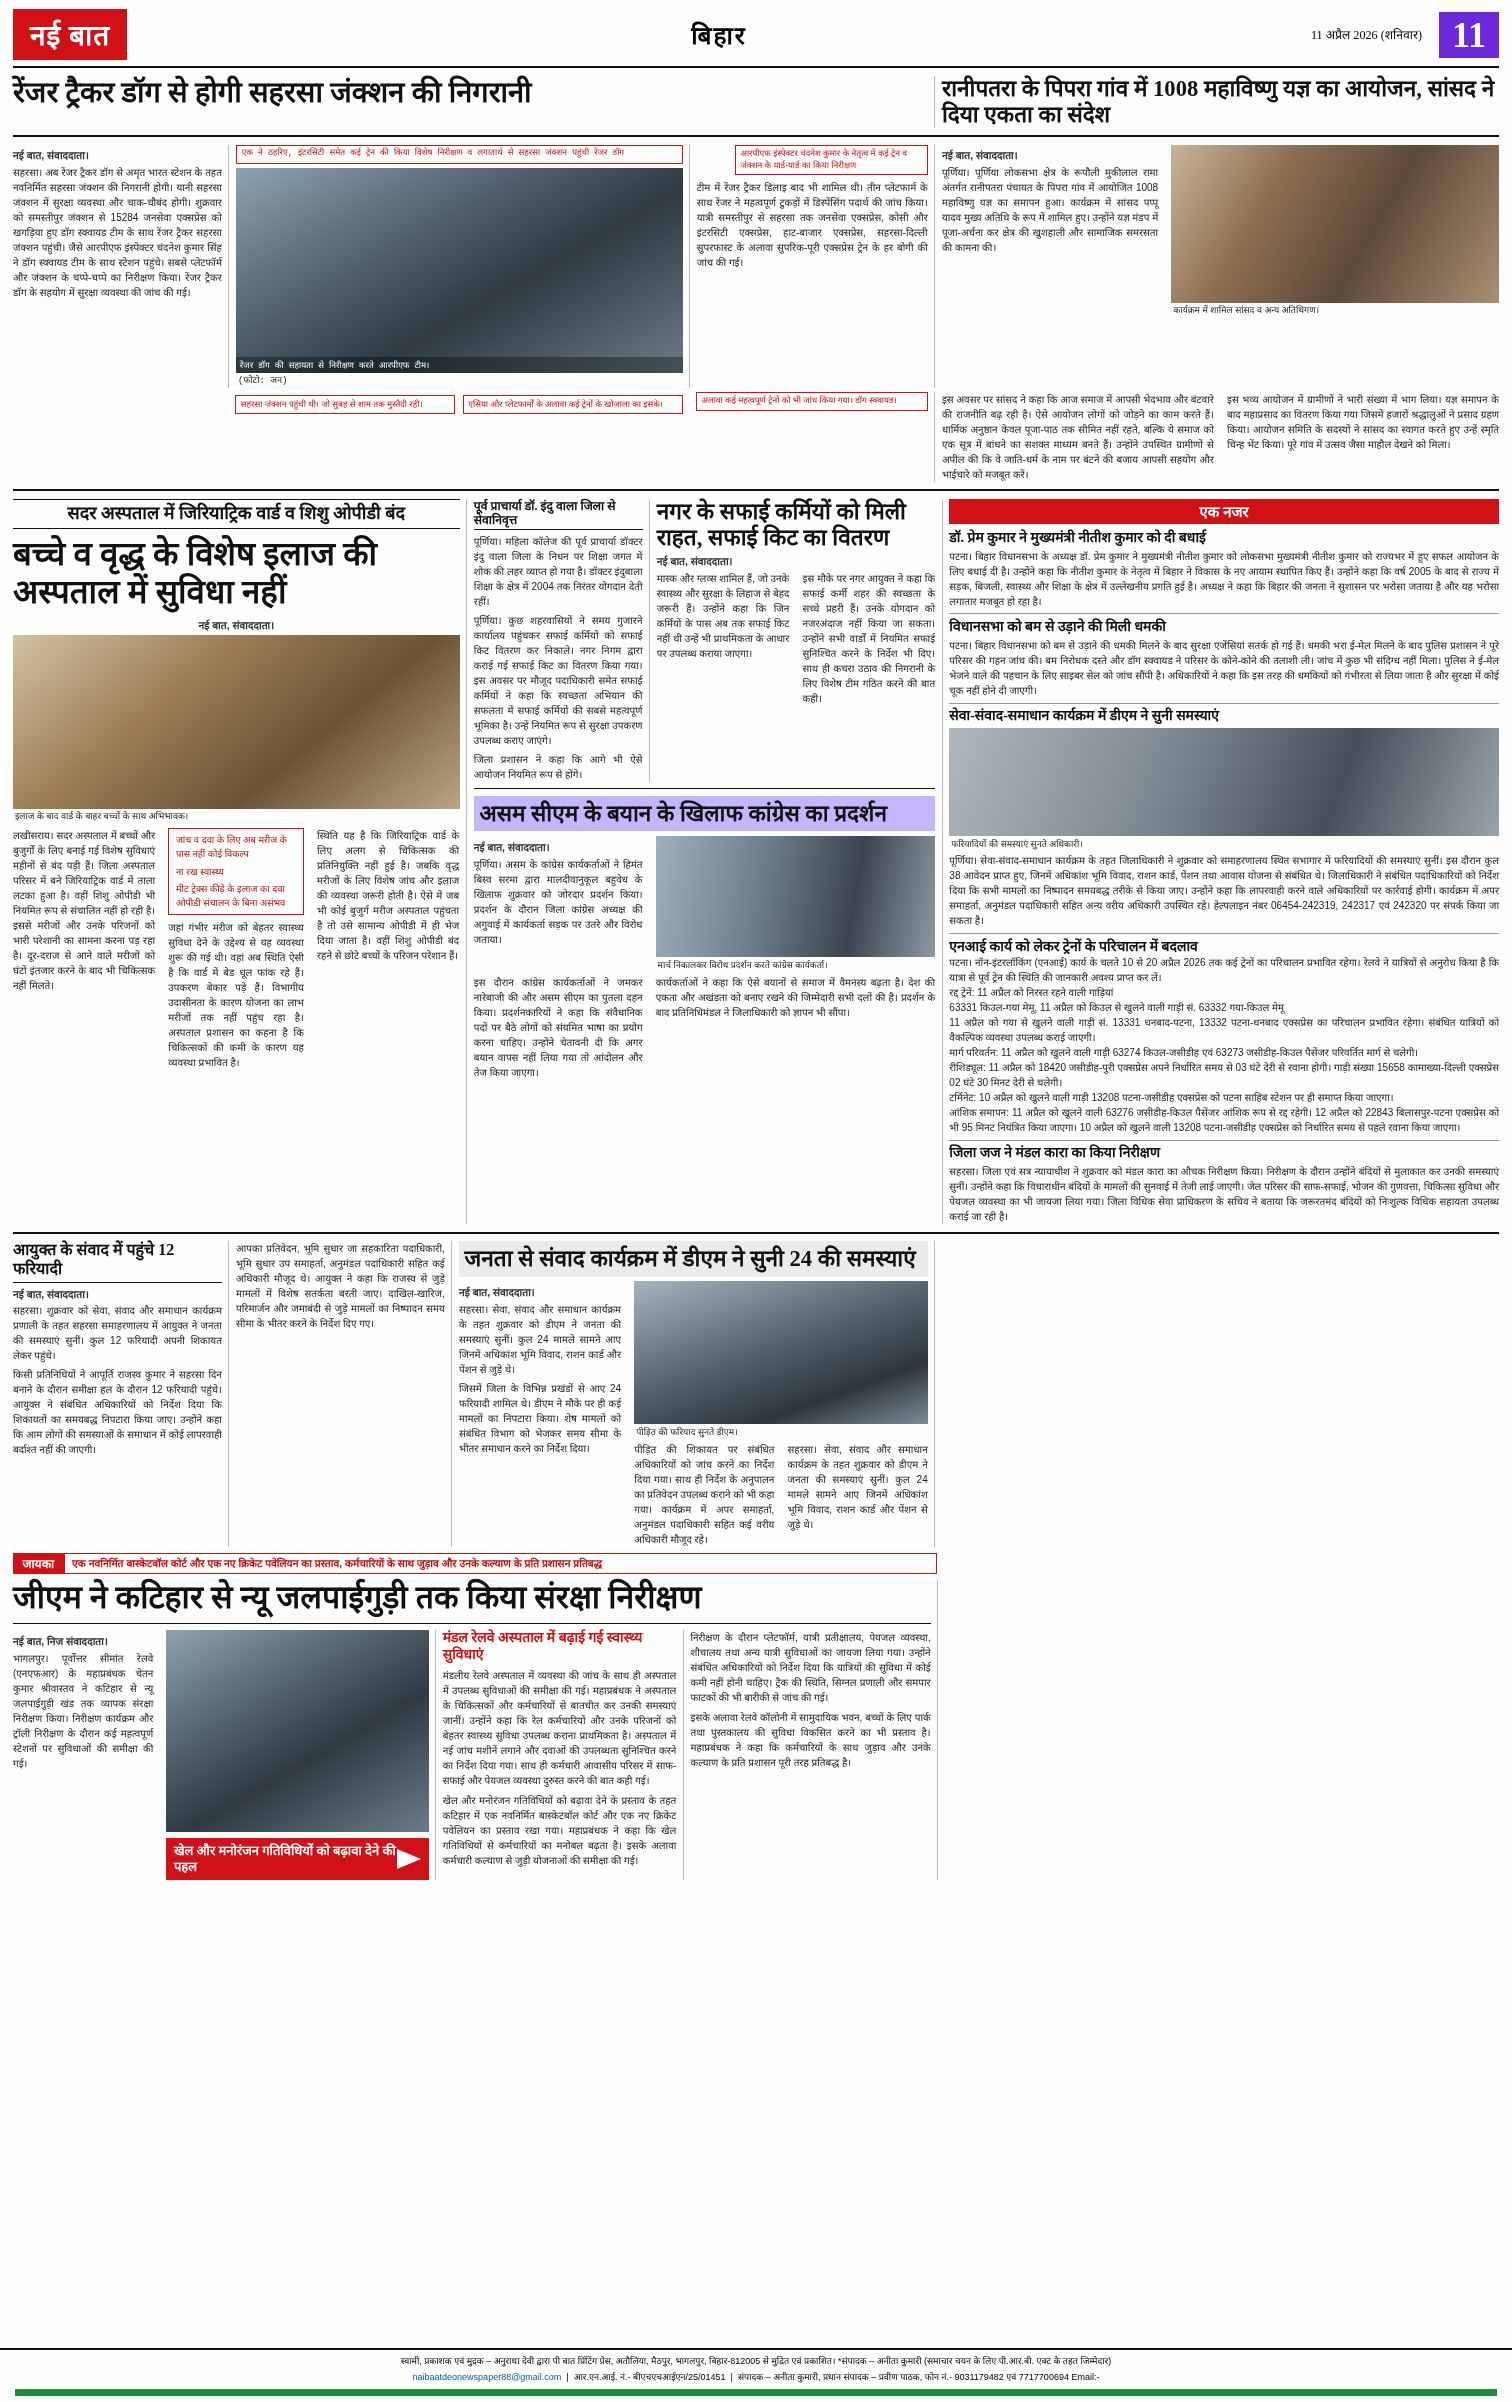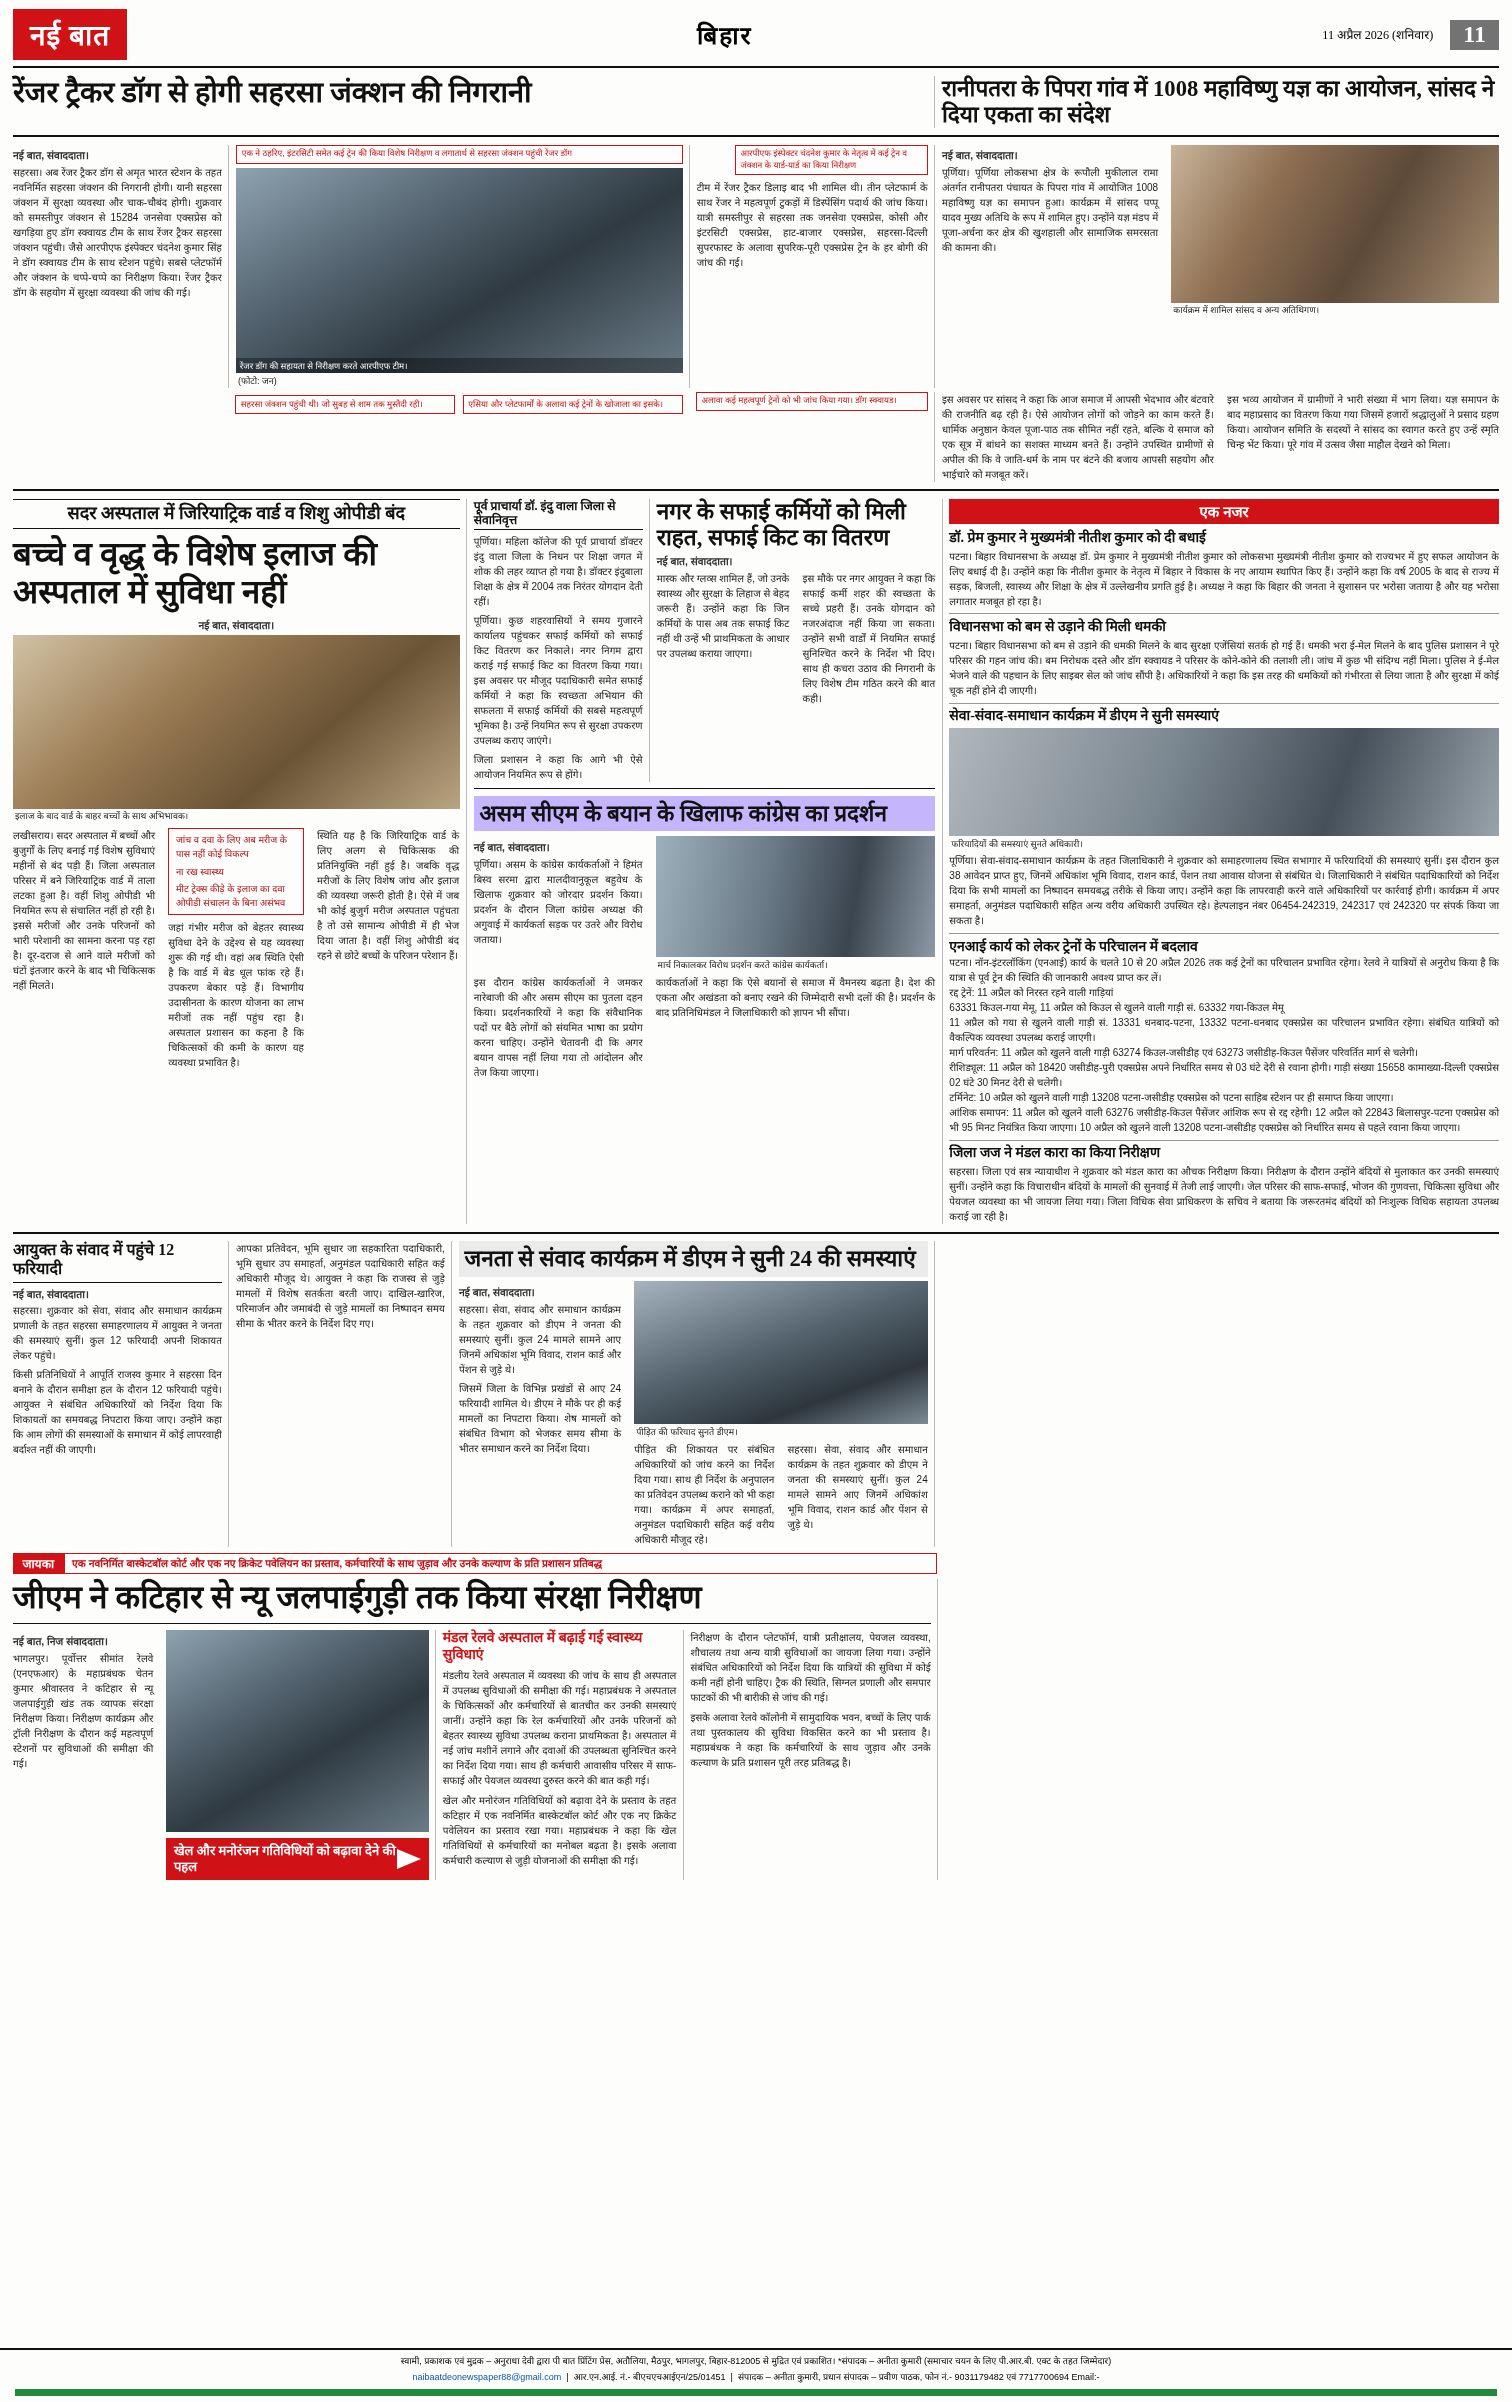--- a/index.html
+++ b/index.html
@@ -11,21 +11,21 @@
     padding:9.4px 13px 0 13px;
   }
   
   .masthead { display:flex; align-items:center; border-bottom:2.8px solid #111; padding-bottom:5.6px; }
   .logo-box { background:#d01217; color:#fff; padding:5.6px 17px 7.5px 17px; position:relative; }
   .logo-box .logo-text { font-family:"Liberation Serif", serif; font-weight:bold; font-size:28px; letter-spacing:0.9px; }
   .masthead-center { flex:1; text-align:center; }
   .masthead-center .mh-title { font-family:"Liberation Serif", serif; font-weight:bold; font-size:24.5px; letter-spacing:1.9px; }
   .masthead-right { display:flex; align-items:center; gap:17px; }
   .mh-date { font-size:12.2px; font-family:"Liberation Serif", serif; }
-  .pageno { font-family:"Liberation Serif", serif; font-weight:bold; font-size:24px; background:#737373; color:#fff; padding:1.9px 13px; }
+  .pageno { font-family:"Liberation Serif", serif; font-weight:bold; font-size:36px; background:#6d28d9; color:#fff; padding:1.9px 13px; }
 
   
   .hl { font-family:"Liberation Serif", serif; font-weight:bold; color:#111; line-height:1.15; }
   .h1 { font-size:29px; }
   .h2 { font-size:22.6px; }
   .h3 { font-size:18px; }
   .byline { font-size:10.4px; font-weight:bold; color:#333; margin:3.8px 0 2.8px 0; }
   .body-text { font-size:10px; line-height:1.5; text-align:justify; color:#1c1c1c; }
   .rule { border-top:0.9px solid #111; margin:6.6px 0; }
   .thinrule { border-top:0.9px solid #999; margin:4.7px 0; }
@@ -96,21 +96,21 @@
   </div>
   <div class="thickrule"></div>
 
   <div class="cols">
 
     <div class="col" style="width:14.5%;">
       <div class="byline">नई बात, संवाददाता।</div>
       <div class="body-text">सहरसा। अब रेंजर ट्रैकर डॉग से अमृत भारत स्टेशन के तहत नवनिर्मित सहरसा जंक्शन की निगरानी होगी। यानी सहरसा जंक्शन में सुरक्षा व्यवस्था और चाक-चौबंद होगी। शुक्रवार को समस्तीपुर जंक्शन से 15284 जनसेवा एक्सप्रेस को खगड़िया हुए डॉग स्क्वायड टीम के साथ रेंजर ट्रैकर सहरसा जंक्शन पहुंची। जैसे आरपीएफ इंस्पेक्टर चंदनेश कुमार सिंह ने डॉग स्क्वायड टीम के साथ स्टेशन पहुंचे। सबसे प्लेटफॉर्म और जंक्शन के चप्पे-चप्पे का निरीक्षण किया। रेंजर ट्रैकर डॉग के सहयोग में सुरक्षा व्यवस्था की जांच की गई।</div>
     </div>
 
-    <div class="col vline" style="width:31%;">
+    <div class="col vline" style="width:31%;font-family:Liberation Mono, monospace;">
       <div class="band-caption" style="margin:0 0 4.7px 0;">
         <div class="bc">एक ने ठहरिए, इंटरसिटी समेत कई ट्रेन की किया विशेष निरीक्षण व लगातार्थ से सहरसा जंक्शन पहुंची रेंजर डॉग</div>
       </div>
       <div class="photo photo-grad1" style="height:205px;">
         <div class="cap">रेंजर डॉग की सहायता से निरीक्षण करते आरपीएफ टीम।</div>
       </div>
       <div class="photo-cap-under">(फोटो: जन)</div>
     </div>
 
     <div class="col vline" style="width:16.5%;">

